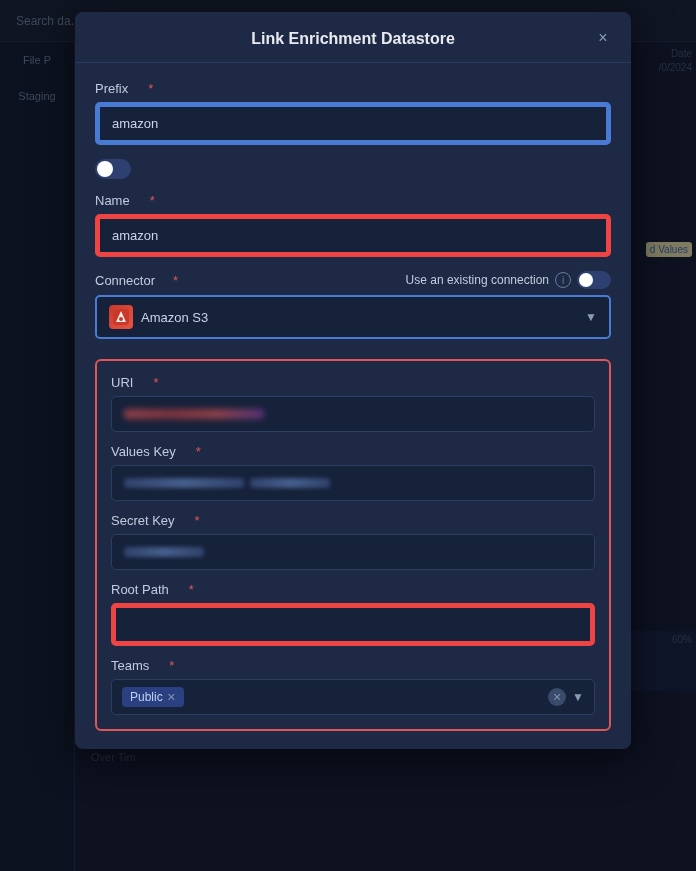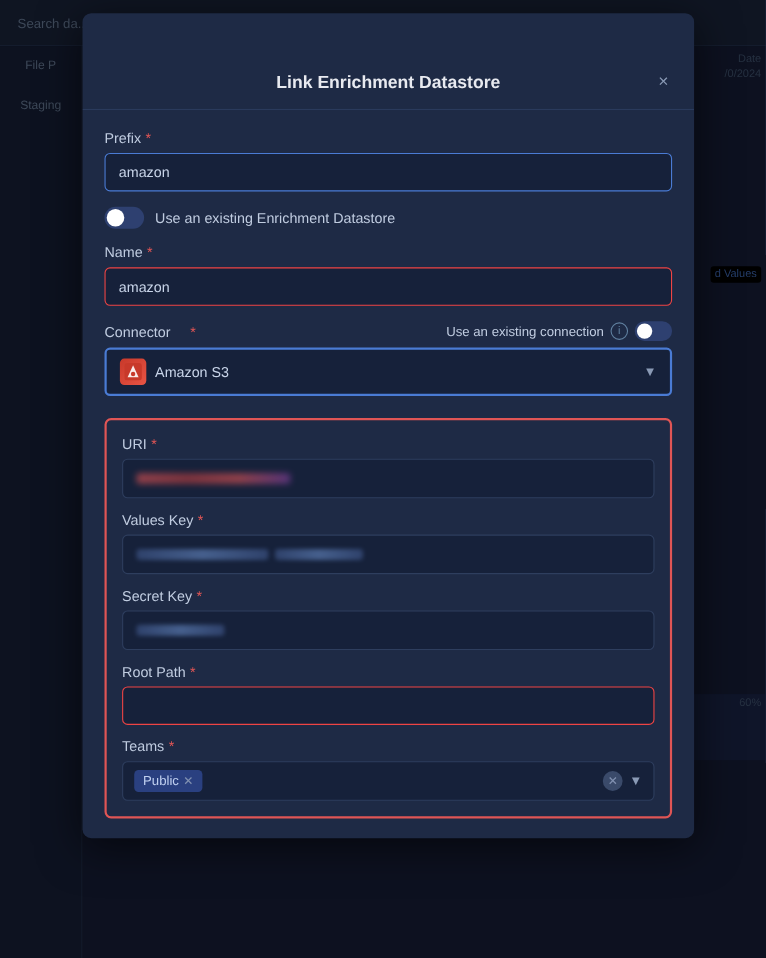--- a/index.html
+++ b/index.html
@@ -92,21 +92,20 @@
       box-shadow: 0 8px 40px rgba(0,0,0,0.6);
       overflow: hidden;
     }
 
     .modal-header {
       display: flex;
       justify-content: center;
       padding: 18px 20px 14px;
       position: relative;
       border-bottom: 1px solid #2a3a5c;
-      margin-top: 37px;
     }
 
     .modal-title {
       color: #e8eaf0;
       font-size: 16px;
       font-weight: 600;
     }
 
     .modal-close {
       position: absolute;
@@ -133,32 +132,32 @@
       margin-bottom: 14px;
     }
 
     .form-label {
       color: #c0cce0;
       font-size: 13px;
       font-weight: 500;
       margin-bottom: 6px;
       display: flex;
       align-items: center;
-      gap: 4px;
+      gap: 20px;
     }
 
     .required-star {
       color: #e05555;
       font-size: 13px;
     }
 
     .form-input {
       width: 100%;
       background: #16213a;
-      border: 1px solid #ef4444;
+      border: 5px solid #ef4444;
       border-radius: 5px;
       padding: 9px 12px;
       color: #c8d4e8;
       font-size: 13px;
       outline: none;
     }
 
     .form-input.active-border {
       border-color: #4a7bd4;
     }
@@ -422,21 +421,21 @@
     <div class="bg-sidebar-item">Staging</div>
   </div>
   <div class="bg-main">
     <div class="bg-text">and key met</div>
     <div class="bg-text">evolves ove</div>
     <div class="bg-text">ribution</div>
     <div style="position:absolute; bottom:180px; left:0; right:0; height:60px; background:#2a4080; opacity:0.3;"></div>
     <div class="bg-text" style="position:absolute; bottom:100px; left:4px;">Over Tim</div>
     <div style="position:absolute; top:6px; right:4px; font-size:10px; color:#4a6080;">Date</div>
     <div style="position:absolute; top:20px; right:4px; font-size:10px; color:#4a6080;">/0/2024</div>
-    <div style="position:absolute; top:200px; right:4px; font-size:10px; color:#4a7bd4; background:#000000; padding:2px 4px; border-radius:3px;">d Values</div>
+    <div style="position:absolute; top:200px; right:4px; font-size:10px; color:#4a7bd4; background:#fef9c3; padding:2px 4px; border-radius:3px;">d Values</div>
     <div style="position:absolute; bottom:220px; left:4px; font-size:10px; color:#4a6080;">0%</div>
     <div style="position:absolute; bottom:226px; right:4px; font-size:10px; color:#4a6080;">60%</div>
   </div>
 </div>
 
 <div class="modal-backdrop"></div>
 
 <div class="modal">
   <div class="modal-header">
     <span class="modal-title">Link Enrichment Datastore</span>
@@ -450,21 +449,20 @@
         <span>Prefix</span>
         <span class="required-star">*</span>
       </div>
       <input class="form-input active-border" type="text" value="amazon" style="">
     </div>
 
     <div class="toggle-row">
       <div class="toggle off">
         <div class="toggle-thumb"></div>
       </div>
-      <span class="toggle-label">Use an existing Enrichment Datastore</span>
     </div>
 
     <div class="form-group">
       <div class="form-label">
         <span>Name</span>
         <span class="required-star">*</span>
       </div>
       <input class="form-input" type="text" value="amazon" style="">
     </div>
 

